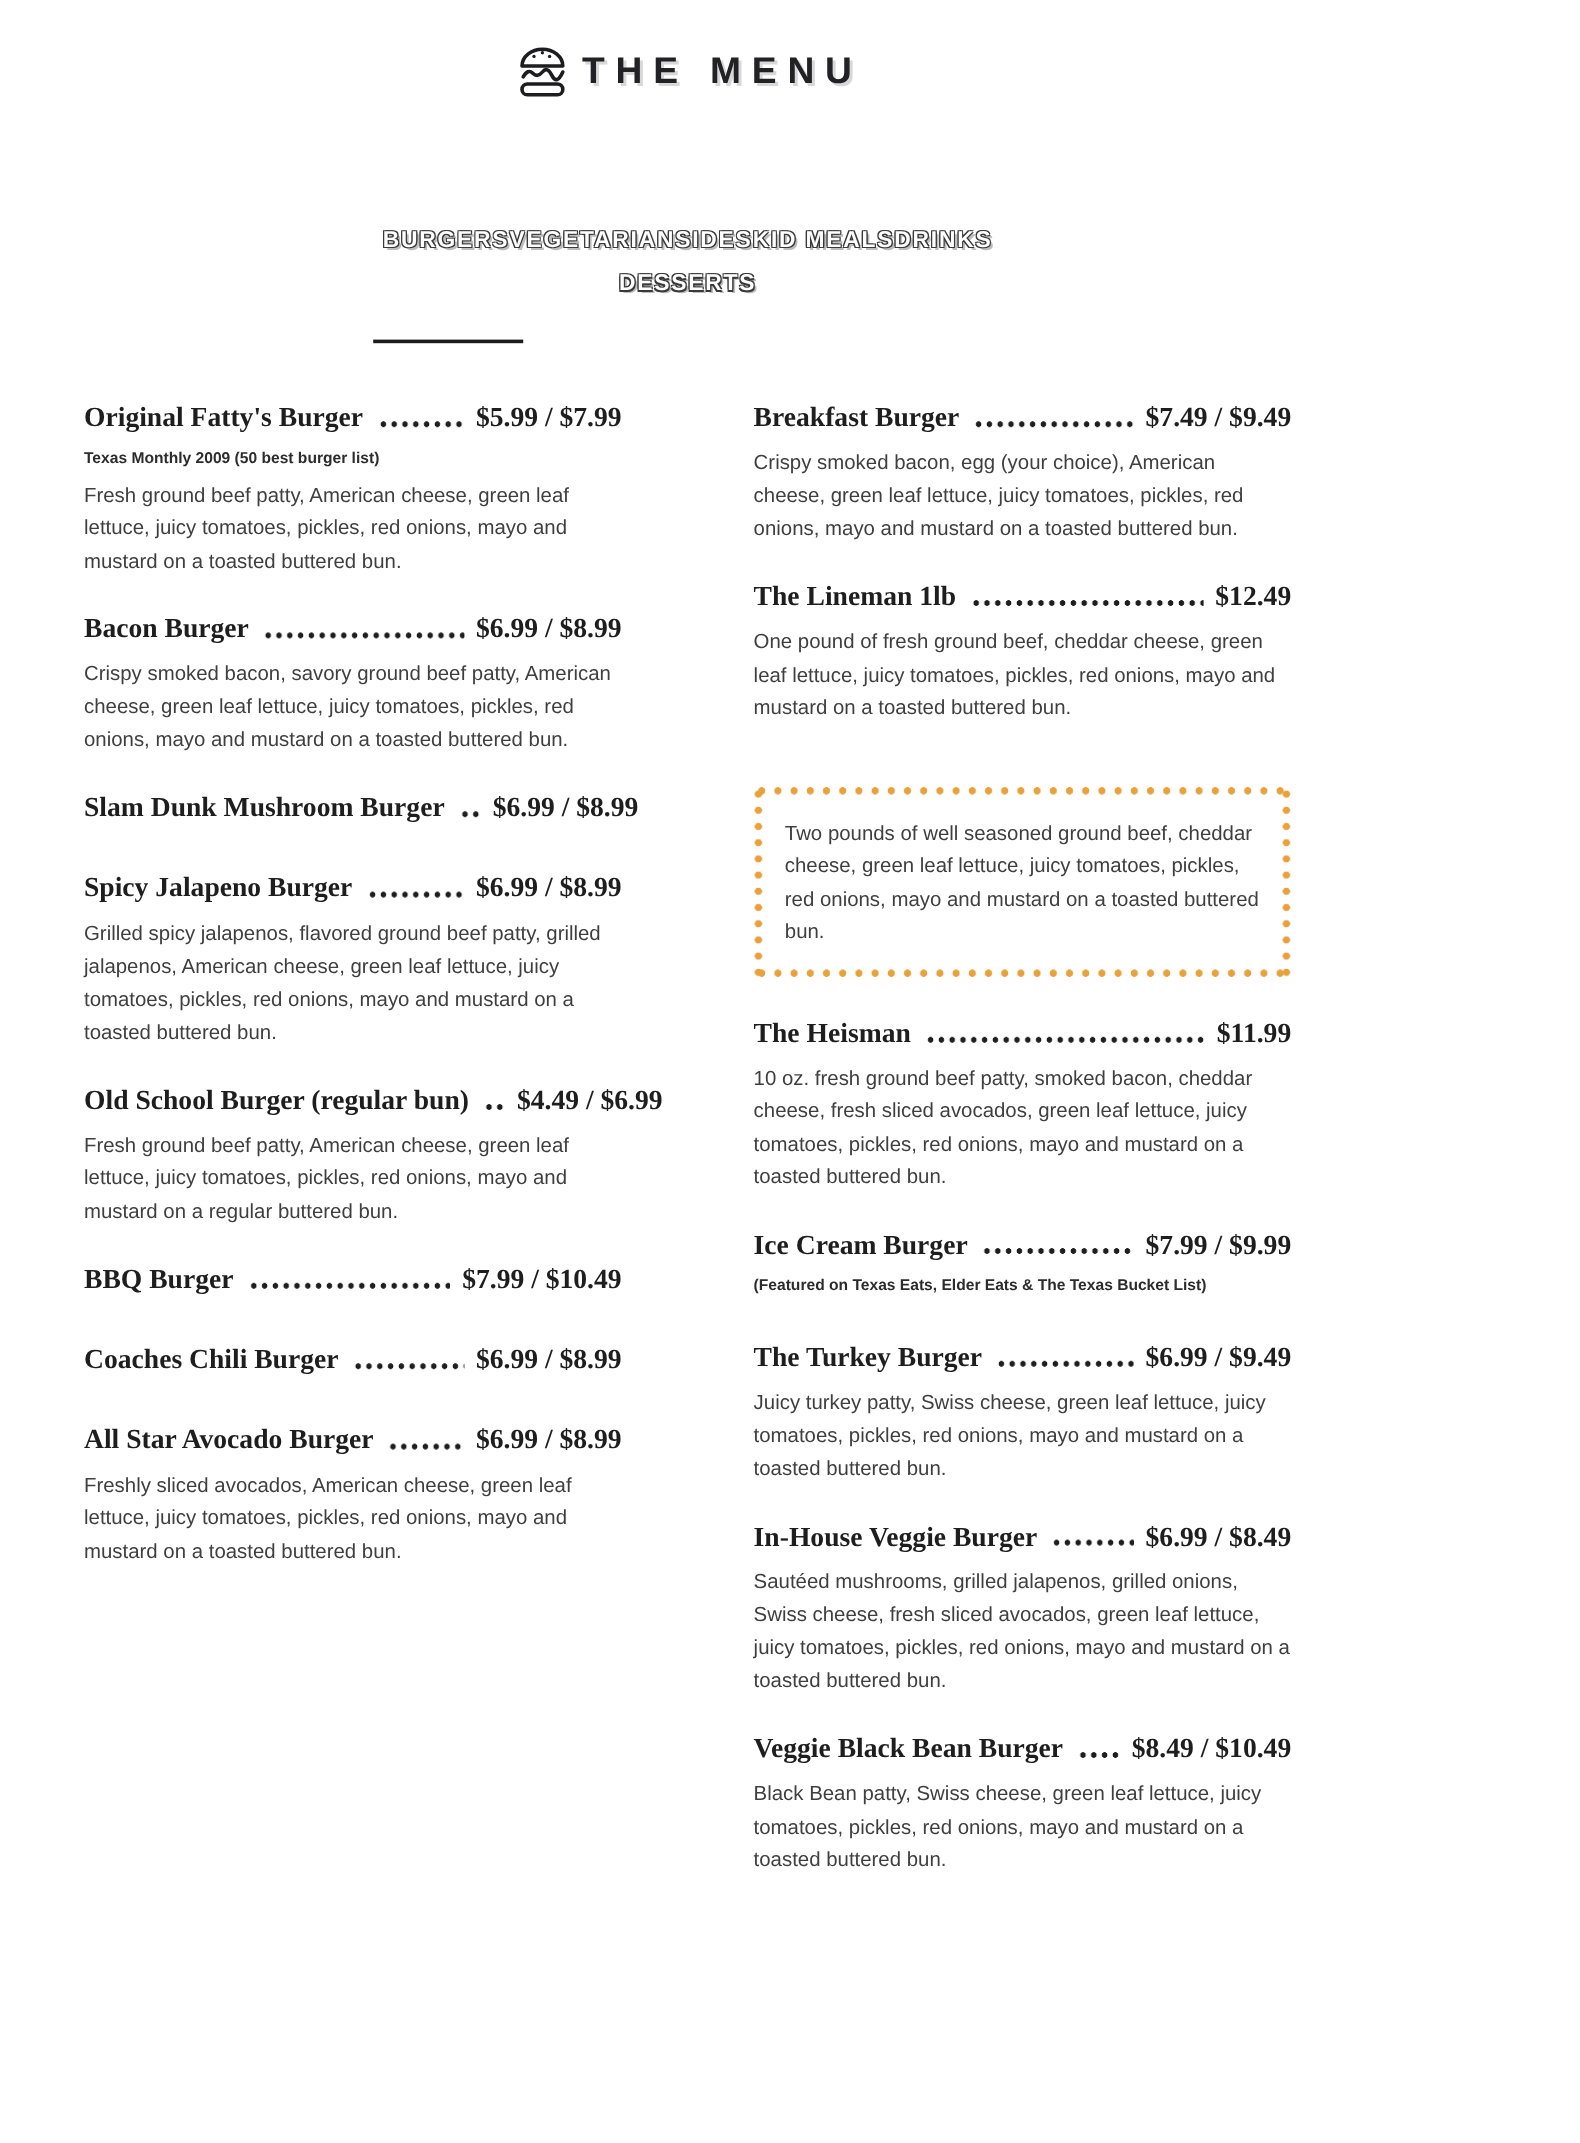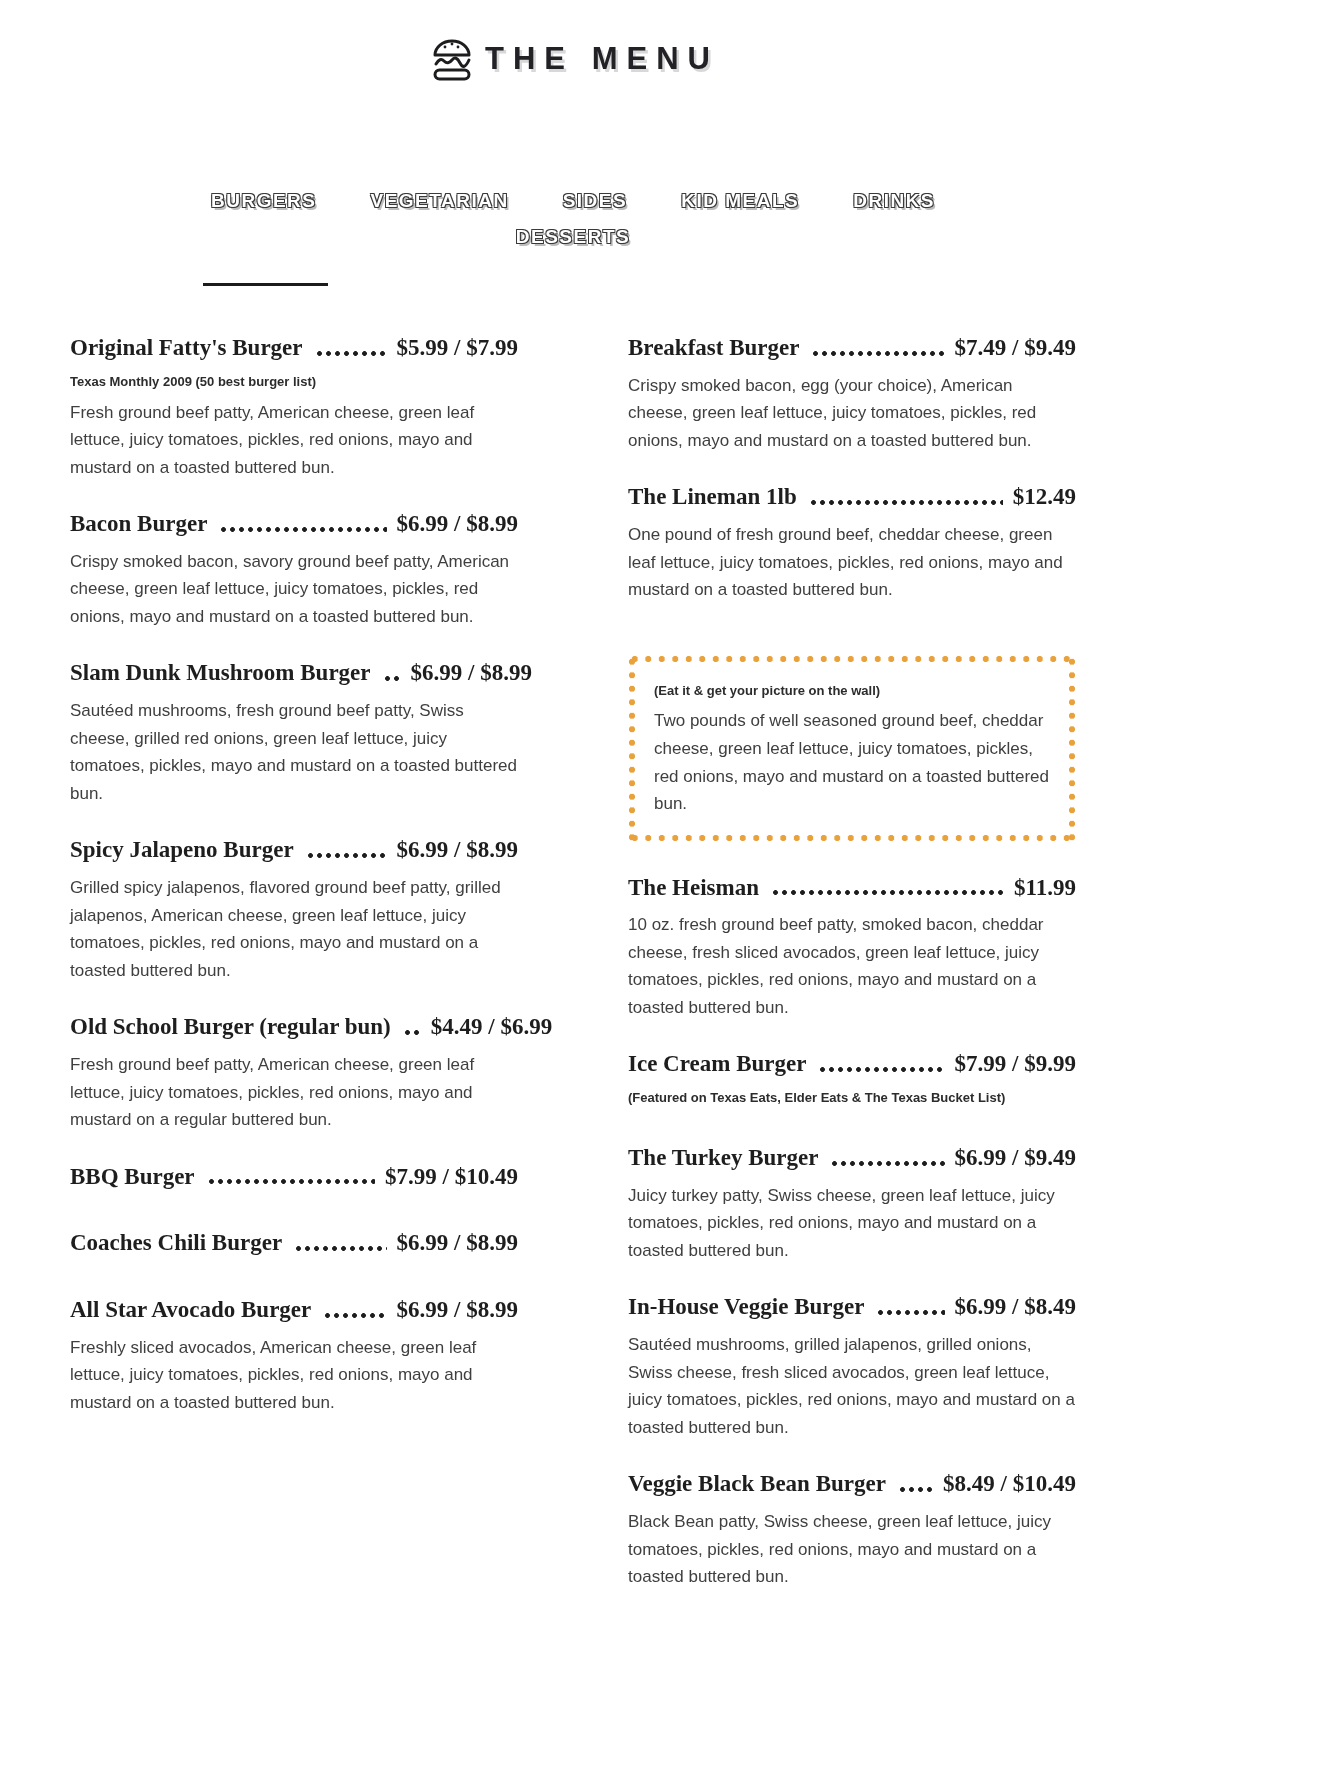--- a/index.html
+++ b/index.html
@@ -37,21 +37,20 @@
 
   
   nav.menu-nav {
     margin-top: 98px;
     text-align: center;
   }
   .nav-row {
     list-style: none;
     display: flex;
     justify-content: center;
-    gap: 54px;
   }
   .nav-row.second { margin-top: 14px; }
   .nav-row li {
     position: relative;
     display: inline-block;
     cursor: pointer;
     font-size: 19px;
     font-weight: 800;
     letter-spacing: 1.5px;
     text-transform: uppercase;
@@ -182,21 +181,20 @@
 
     <div class="item-desc">Crispy smoked bacon, savory ground beef patty, American cheese, green leaf lettuce, juicy tomatoes, pickles, red onions, mayo and mustard on a toasted buttered bun.</div>
   </section>
         <section class="menu-item">
     <div class="item-head">
       <span class="item-name">Slam Dunk Mushroom Burger</span>
       <span class="leader"></span>
       <span class="item-price">$6.99 / $8.99</span>
     </div>
 
-    <div class="item-desc">Sautéed mushrooms, fresh ground beef patty, Swiss cheese, grilled red onions, green leaf lettuce, juicy tomatoes, pickles, mayo and mustard on a toasted buttered bun.</div>
   </section>
         <section class="menu-item">
     <div class="item-head">
       <span class="item-name">Spicy Jalapeno Burger</span>
       <span class="leader"></span>
       <span class="item-price">$6.99 / $8.99</span>
     </div>
 
     <div class="item-desc">Grilled spicy jalapenos, flavored ground beef patty, grilled jalapenos, American cheese, green leaf lettuce, juicy tomatoes, pickles, red onions, mayo and mustard on a toasted buttered bun.</div>
   </section>
@@ -248,21 +246,20 @@
         <section class="menu-item">
     <div class="item-head">
       <span class="item-name">The Lineman 1lb</span>
       <span class="leader"></span>
       <span class="item-price">$12.49</span>
     </div>
 
     <div class="item-desc">One pound of fresh ground beef, cheddar cheese, green leaf lettuce, juicy tomatoes, pickles, red onions, mayo and mustard on a toasted buttered bun.</div>
   </section>
         <section class="menu-item highlight">
-    <div class="item-subtitle">(Eat it &amp; get your picture on the wall)</div>
     <div class="item-desc">Two pounds of well seasoned ground beef, cheddar cheese, green leaf lettuce, juicy tomatoes, pickles, red onions, mayo and mustard on a toasted buttered bun.</div>
   </section>
         <section class="menu-item">
     <div class="item-head">
       <span class="item-name">The Heisman</span>
       <span class="leader"></span>
       <span class="item-price">$11.99</span>
     </div>
 
     <div class="item-desc">10 oz. fresh ground beef patty, smoked bacon, cheddar cheese, fresh sliced avocados, green leaf lettuce, juicy tomatoes, pickles, red onions, mayo and mustard on a toasted buttered bun.</div>

